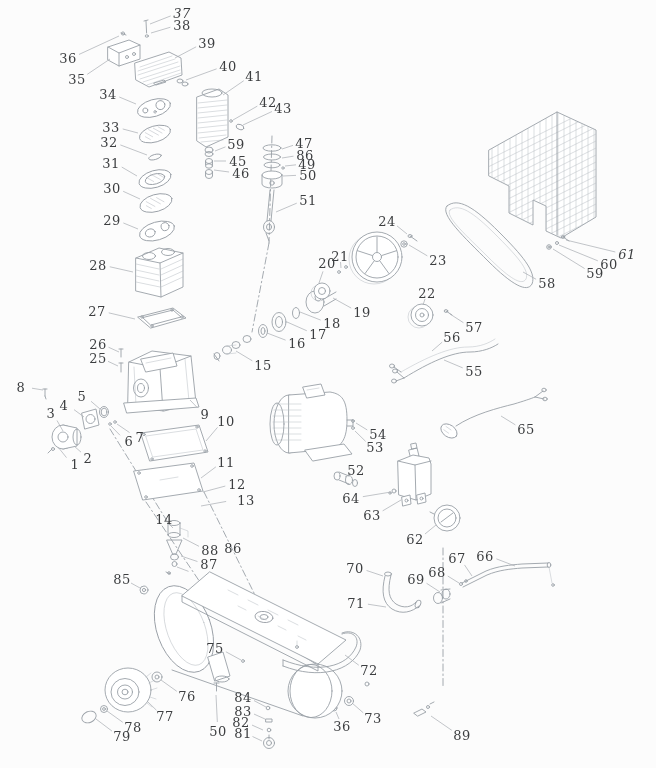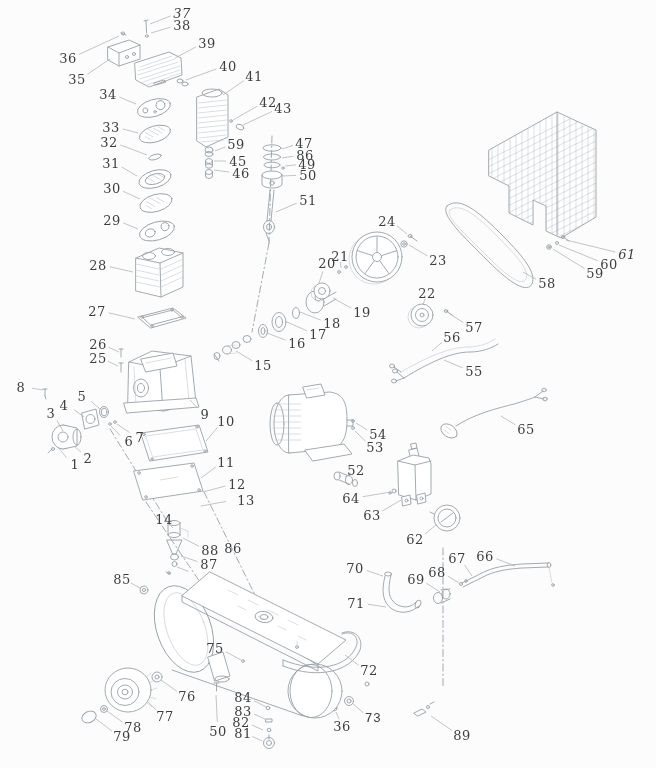--- a/index.html
+++ b/index.html
@@ -581,21 +581,21 @@
       <span class="part-label" style="left: 372px; top: 515px;">63</span>
       <span class="part-label" style="left: 351px; top: 498px;">64</span>
       <span class="part-label" style="left: 526px; top: 429px;">65</span>
       <span class="part-label" style="left: 485px; top: 556px;">66</span>
       <span class="part-label" style="left: 457px; top: 558px;">67</span>
       <span class="part-label" style="left: 437px; top: 572px;">68</span>
       <span class="part-label" style="left: 416px; top: 579px;">69</span>
       <span class="part-label" style="left: 355px; top: 568px;">70</span>
       <span class="part-label" style="left: 356px; top: 603px;">71</span>
       <span class="part-label" style="left: 369px; top: 670px;">72</span>
-      <span class="part-label" style="left: 373px; top: 718px; font-family: Liberation Mono, monospace;">73</span>
+      <span class="part-label" style="left: 373px; top: 718px;">73</span>
       <span class="part-label" style="left: 342px; top: 726px;">36</span>
       <span class="part-label" style="left: 215px; top: 648px;">75</span>
       <span class="part-label" style="left: 187px; top: 696px;">76</span>
       <span class="part-label" style="left: 165px; top: 716px;">77</span>
       <span class="part-label" style="left: 133px; top: 727px; text-align: right;">78</span>
       <span class="part-label" style="left: 122px; top: 736px;">79</span>
       <span class="part-label" style="left: 218px; top: 731px;">50</span>
       <span class="part-label" style="left: 243px; top: 733px;">81</span>
       <span class="part-label" style="left: 241px; top: 722px;">82</span>
       <span class="part-label" style="left: 243px; top: 711px;">83</span>

